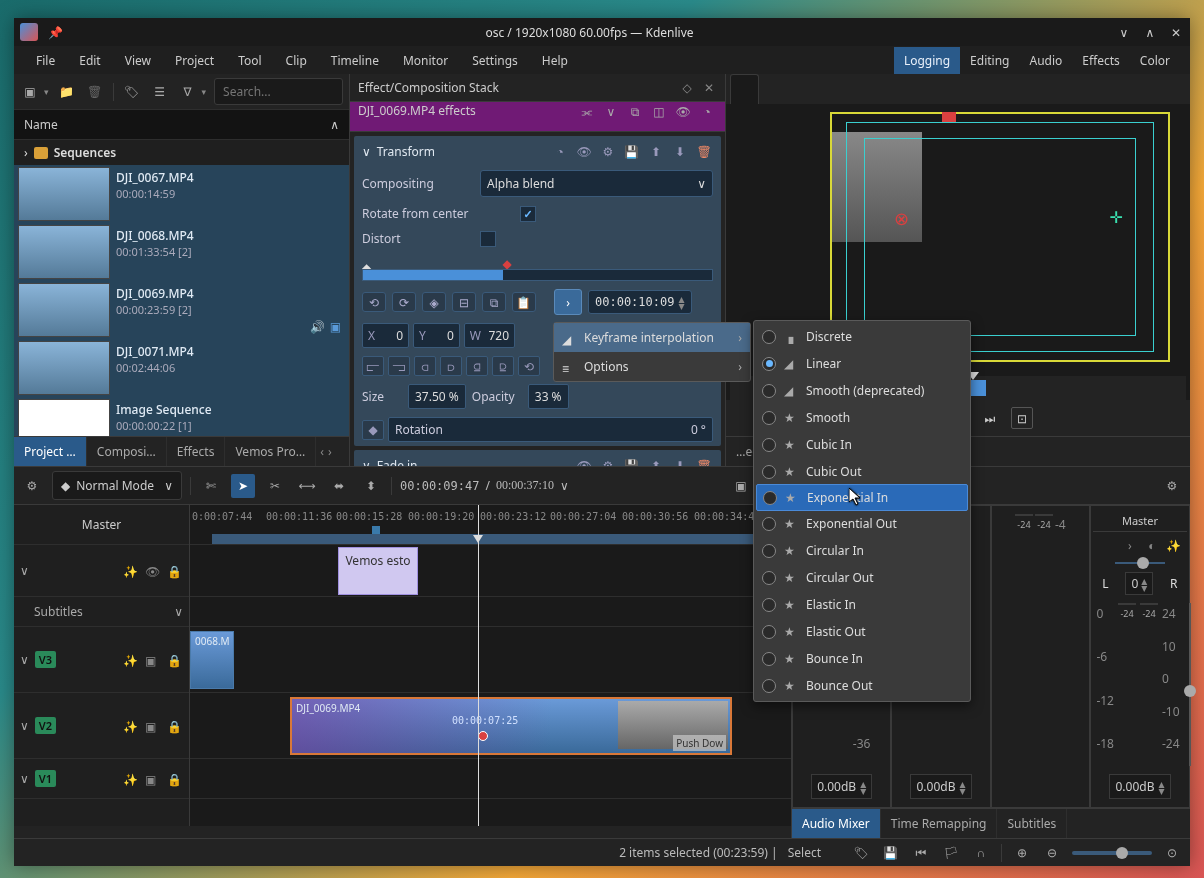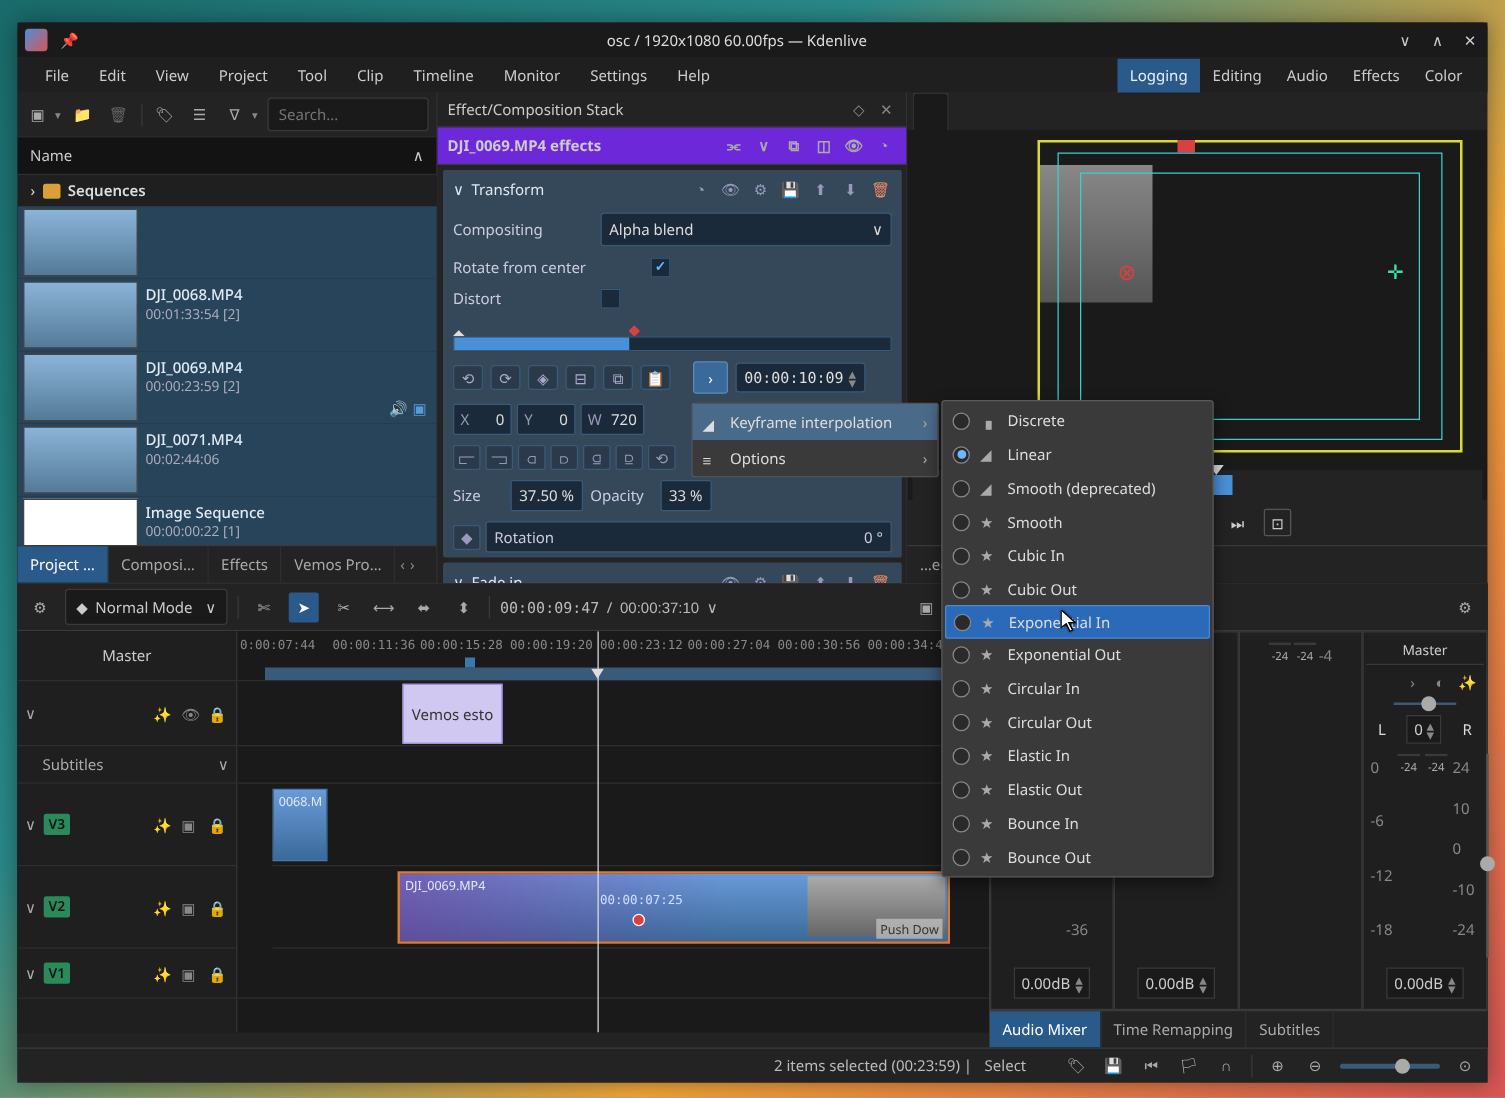--- a/index.html
+++ b/index.html
@@ -41,21 +41,21 @@
 
 .left-tabs { height:30px; background:#232323; display:flex; align-items:center; border-top:1px solid #3a3a3a;}
 .left-tab { padding:6px 10px; color:#aaa; cursor:pointer; white-space:nowrap; border-right:1px solid #2e2e2e;}
 .left-tab.active { background:#2a5a8a; color:#fff;}
 .left-tab-arrows { padding:0 4px; color:#888; display:flex; gap:4px;}
 
 .mid-col { width:376px; background:#232323; border-right:1px solid #3a3a3a; display:flex; flex-direction:column;}
 .panel-header { height:28px; display:flex; align-items:center; padding:0 8px; color:#ccc; border-bottom:1px solid #3a3a3a;}
 .panel-header .fill {flex:1;}
 .panel-header .pbtn { width:16px; height:16px; display:flex; align-items:center; justify-content:center; color:#888; margin-left:6px; cursor:pointer;}
-.effect-sub { height:30px; background:#6d28d9; display:flex; align-items:center; padding:0 8px; color:#ccc; border-bottom:1px solid #3a3a3a;font-weight:bold;}
+.effect-sub { height:30px; background:#701a75; display:flex; padding:0 8px; color:#ccc; border-bottom:1px solid #3a3a3a;}
 .effect-sub .fill{flex:1;}
 .effect-sub .ebtn { width:20px; height:18px; display:flex; align-items:center; justify-content:center; color:#aaa; margin-left:4px; cursor:pointer;}
 
 .effect-body { flex:1; overflow:auto; background:#232323; position:relative;}
 .transform { background:#34485a; margin:4px; border-radius:2px;}
 .t-header { display:flex; align-items:center; padding:6px 8px; gap:6px; color:#e0e8f0;}
 .t-header .fill{flex:1;}
 .t-header .tbtn { width:18px;height:18px; display:flex;align-items:center;justify-content:center; color:#99b; cursor:pointer;}
 .t-header .tbtn.red { color:#e86;}
 .prop-row { display:flex; align-items:center; padding:4px 8px; gap:8px;}
@@ -129,22 +129,22 @@
 .track-icons { display:flex; gap:6px; margin-left:auto;}
 .ti { width:16px;height:16px; color:#888; cursor:pointer;}
 
 .tl-tracks { flex:1; position:relative; background:#1a1a1a;}
 .tl-ruler { height:40px; border-bottom:1px solid #2e2e2e; display:flex; position:relative;}
 .ruler-tick { position:absolute; top:6px; font-size:10px; color:#888; font-family:monospace;}
 .ruler-bar { position:absolute; bottom:0; left:22px; right:0; height:10px; background:#3a5a7a;}
 .playhead { position:absolute; top:0; bottom:0; left:288px; width:1px; background:#ddd; z-index:10;}
 .playhead::before { content:""; position:absolute; top:30px; left:-5px; width:0;height:0; border-left:5px solid transparent; border-right:5px solid transparent; border-top:8px solid #ddd;}
 .tl-track { height:40px; border-bottom:1px solid #2e2e2e; position:relative;}
-.tl-track.tall { height:66px;margin-left:28px;}
-.subtitle-clip { position:absolute; left:132px; top:2px; width:80px; height:48px; background:#d0c8f0; border:1px solid #a090e0; color:#333; padding:4px; font-size:11px; display:flex; align-items:center; justify-content:center;}
+.tl-track.tall { height:66px;}
+.subtitle-clip { position:absolute; left:148px; top:2px; width:80px; height:48px; background:#d0c8f0; border:1px solid #a090e0; color:#333; padding:4px; font-size:11px; display:flex; justify-content:center;}
 .tl-track.subtitles { height:52px;}
 .vid-clip { position:absolute; top:4px; height:58px; background:linear-gradient(180deg,#6a9ad8,#3a6a9a); border:1px solid #4a7aaa; overflow:hidden;}
 .vid-clip.v2 { left:100px; width:442px; border:2px solid #d97838;}
 .vid-clip.v3 { left:0px; width:44px;}
 .vid-clip .lbl { position:absolute; top:2px; left:4px; font-size:10px; color:#e0eaf4;}
 .vid-clip .fade { position:absolute; left:0; top:0; width:260px; height:100%; background:linear-gradient(90deg, rgba(120,60,160,.6), rgba(120,60,160,0));}
 .vid-clip .kf-dot { position:absolute; left:186px; top:32px; width:10px;height:10px; background:#d94040; border-radius:50%; border:1px solid #fff;}
 .vid-clip .tc { position:absolute; left:160px; top:16px; font-size:10px; color:#d0e0ff; font-family:monospace;}
 .vid-clip .pd { position:absolute; right:4px; bottom:2px; font-size:10px; background:rgba(200,200,200,.7); color:#333; padding:1px 3px;}
 .thumb-in-clip { position:absolute; right:2px; top:2px; width:110px; height:48px; background:linear-gradient(180deg,#aaa,#666);}
@@ -256,20 +256,24 @@
         <span>∧</span>
       </div>
       <div class="clip-list">
         <div class="seq-row">
           <span>›</span>
           <div class="seq-icon"></div>
           <span style="font-weight:600;">Sequences</span>
         </div>
         <div class="clip-row">
           <div class="clip-thumb"></div>
+          <div class="clip-info">
+            <div class="clip-name">DJI_0067.MP4</div>
+            <div class="clip-dur">00:00:14:59</div>
+          </div>
         </div>
         <div class="clip-row">
           <div class="clip-thumb"></div>
           <div class="clip-info">
             <div class="clip-name">DJI_0068.MP4</div>
             <div class="clip-dur">00:01:33:54 [2]</div>
           </div>
         </div>
         <div class="clip-row">
           <div class="clip-thumb"></div>
@@ -484,21 +488,21 @@
         <div class="tl-btn">✄</div>
         <div class="tl-btn active">➤</div>
         <div class="tl-btn">✂</div>
         <div class="tl-btn">⟷</div>
         <div class="tl-btn">⬌</div>
         <div class="tl-btn">⬍</div>
         <div class="tb-icon sep"></div>
         <div class="tl-time">
           <span style="font-family:monospace;">00:00:09:47</span>
           <span>/</span>
-          <span style="font-family:Liberation Sans, sans-serif;">00:00:37:10</span>
+          <span style="font-family:Liberation Serif, serif;">00:00:37:10</span>
           <span>∨</span>
         </div>
         <div style="flex:1;"></div>
         <div class="tl-btn">▣</div>
         <div class="tl-btn" style="color:#5a9ad8;">◫</div>
       </div>
       <div class="tl-body">
         <div class="tl-headers">
           <div class="tl-head-row master">
               <span>Master</span>

